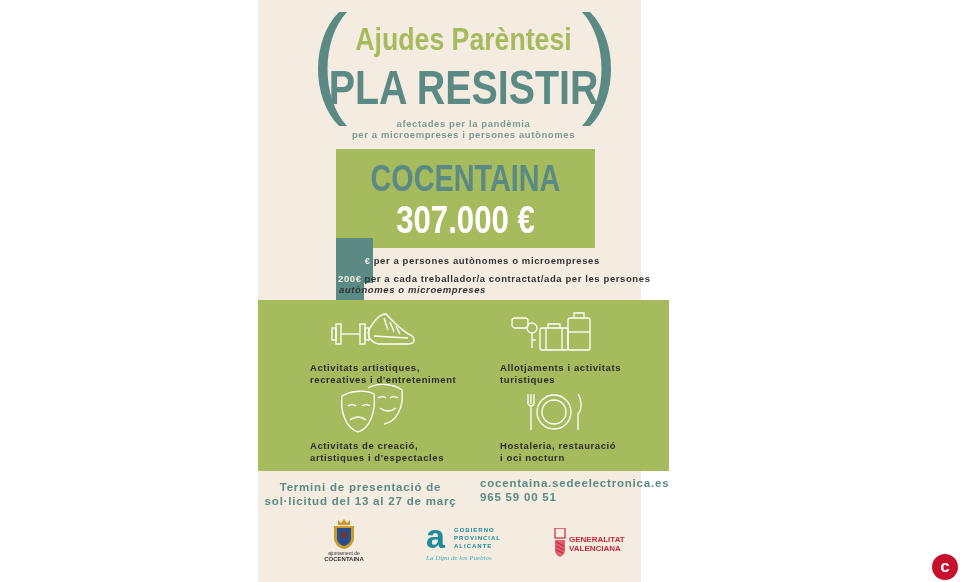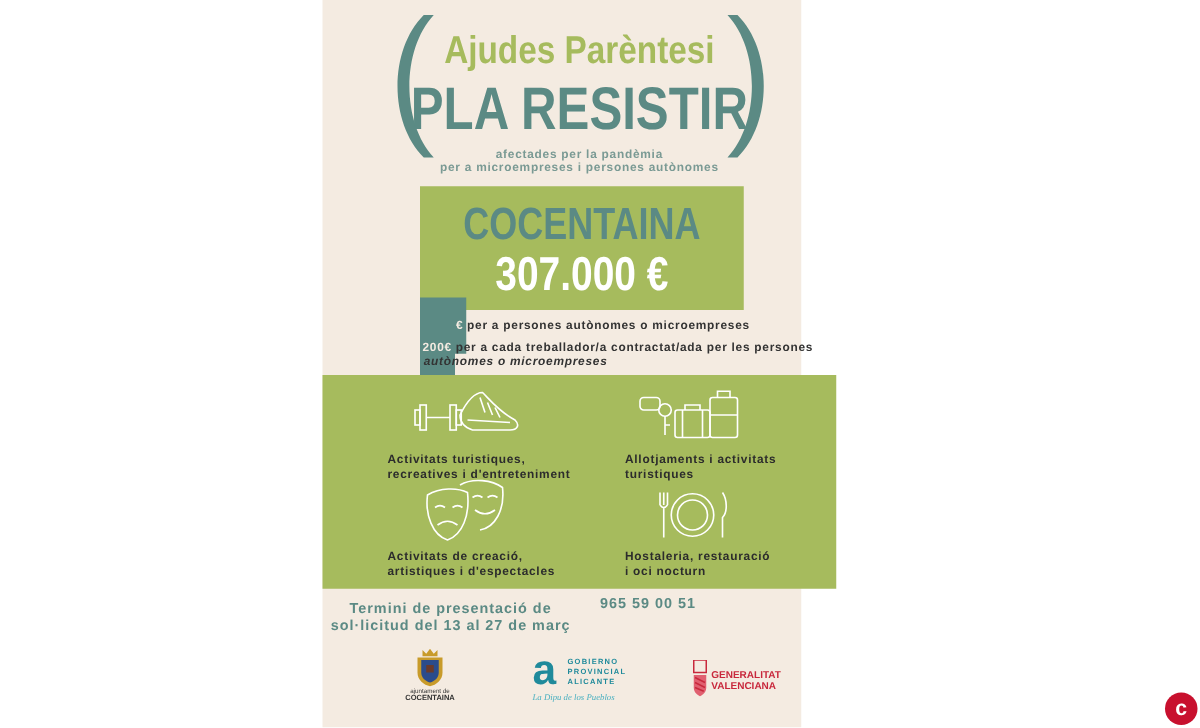--- a/index.html
+++ b/index.html
@@ -75,21 +75,21 @@
             <rect x="8" y="14" width="5" height="20"></rect>
             <line x1="13" y1="24" x2="32" y2="24"></line>
             <rect x="32" y="14" width="5" height="20"></rect>
             <rect x="37" y="18" width="4" height="12"></rect>
           <path d="M40 22 C 46 10, 52 4, 58 4 C 64 10, 72 20, 84 26 C 88 30, 86 34, 80 34 L 50 34 C 44 32, 40 28, 40 22 Z"></path>
           <path d="M46 26 L 80 28"></path>
             <path d="M56 8 L 60 20 M62 12 L 66 22 M68 16 L 72 24"></path>
         </g>
       </svg>
       <div class="label" style="top:52px;">
-        <div>Activitats turistiques,</div>
+        <div>Activitats artistiques,</div>
         <div>recreatives i d'entreteniment</div>
       </div>
     </div>
 
     <div class="cat" style="left:242px;top:10px;">
       <svg class="icon" style="left:10px;top:0;" viewBox="0 0 90 44">
         <g fill="none" stroke="#fff" stroke-width="1.3">
           <rect x="2" y="8" width="16" height="10" rx="3"></rect>
             <circle cx="22" cy="18" r="5"></circle>
             <line x1="22" y1="23" x2="22" y2="38"></line>
@@ -140,20 +140,21 @@
         <div>i oci nocturn</div>
       </div>
     </div>
   </div>
 
   <div class="footer-left">
     <div>Termini de presentació de</div>
     <div>sol·licitud del 13 al 27 de març</div>
   </div>
   <div class="footer-right">
+    <div>cocentaina.sedeelectronica.es</div>
     <div>965 59 00 51</div>
   </div>
 
   <div class="logo" style="left:64px;top:518px;width:44px;">
     <svg width="24" height="32" viewBox="0 0 24 32" style="display:block;margin:0 auto;">
       <path d="M6 2 l3 3 l3 -4 l3 4 l3 -3 v5 h-12 z" fill="#c89b2a"></path>
       <path d="M2 8 h20 v12 c0 6 -5 10 -10 11 c-5 -1 -10 -5 -10 -11 z" fill="#c89b2a"></path>
       <path d="M5 10 h14 v10 c0 4 -3 7 -7 8 c-4 -1 -7 -4 -7 -8 z" fill="#2b4c8c"></path>
       <rect x="9" y="14" width="6" height="6" fill="#6b3a2a"></rect>
     </svg>

